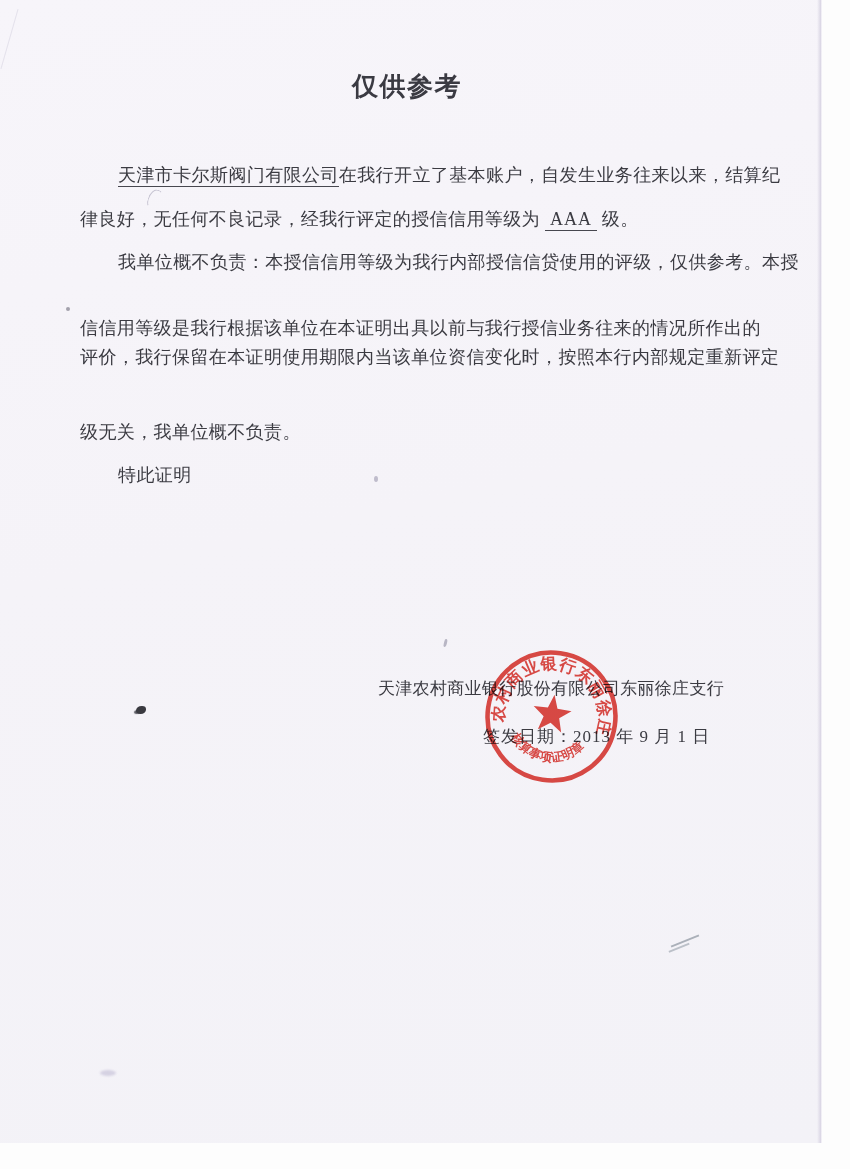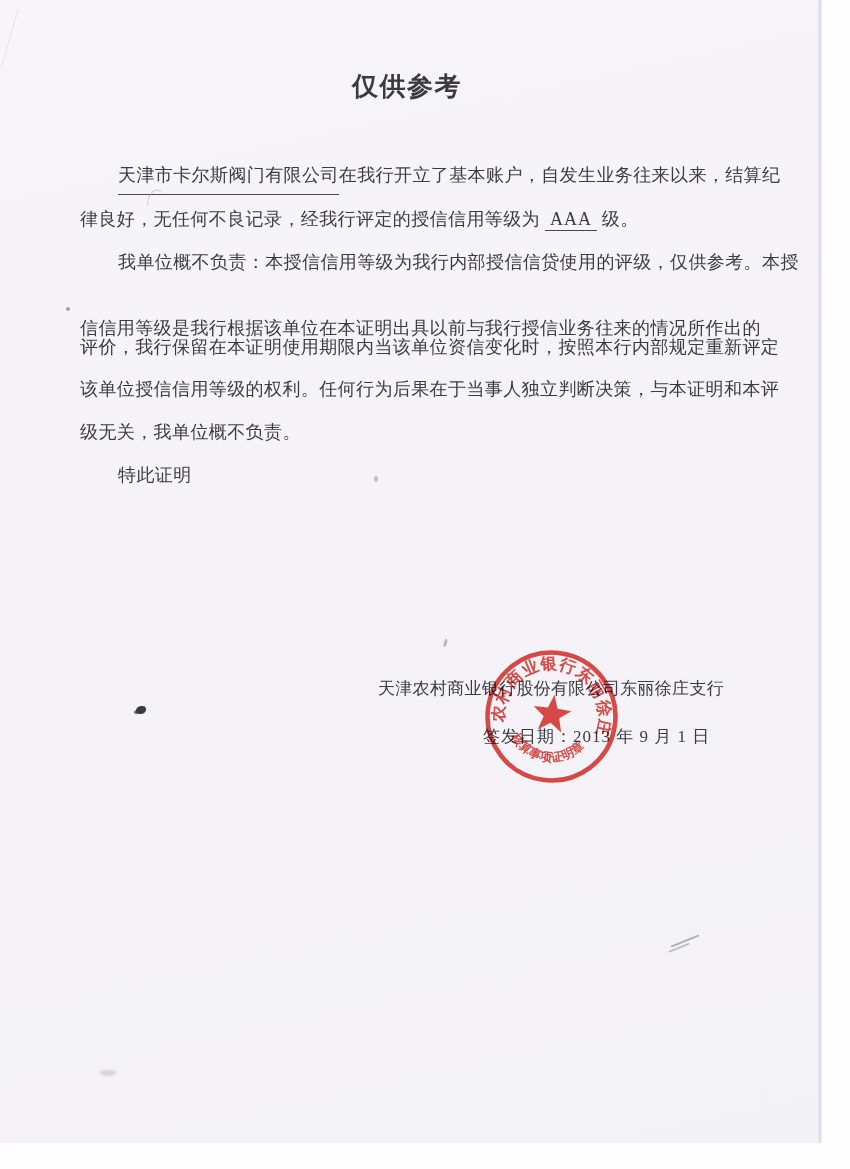--- a/index.html
+++ b/index.html
@@ -14,21 +14,21 @@
   .strip-bottom{position:absolute;left:0;top:1143px;width:850px;height:26px;background:#fdfdfd;}
   .edge-crease{position:absolute;left:9px;top:8px;width:1px;height:62px;background:#d5d1e0;
          transform:rotate(16deg);opacity:.55;}
 
   .title{position:absolute;left:352px;top:69px;font-size:26px;font-weight:bold;
          letter-spacing:1.5px;color:#3a3a42;white-space:nowrap;}
 
   .bodyline{position:absolute;left:80px;font-size:18px;letter-spacing:.4px;
          color:#3b3b42;white-space:nowrap;}
   .indent{padding-left:38px;}
-  .uline{border-bottom:1.6px solid #47474f;padding-bottom:9px;}
+  .uline{border-bottom:1.6px solid #47474f;padding-bottom:1px;}
   .rating{border-bottom:1.6px solid #47474f;padding:0 5px 1px 5px;letter-spacing:1px;}
 
   .sig-bank{position:absolute;left:378px;top:677px;font-size:17px;letter-spacing:.3px;
          color:#3b3b42;white-space:nowrap;}
   .sig-date{position:absolute;left:455px;top:725px;font-size:17px;letter-spacing:1px;
          color:#3b3b42;white-space:nowrap;margin-left:28px;}
 
   .stamp{position:absolute;left:483px;top:648px;width:137px;height:137px;
          transform:rotate(8deg);opacity:.9;mix-blend-mode:multiply;}
   .stamp svg{width:100%;height:100%;}
@@ -61,22 +61,21 @@
   <div class="strip-bottom"></div>
   <div class="edge-crease"></div>
 
   <div class="title">仅供参考</div>
 
   <div class="bodyline indent" style="top:163px;"><span class="uline">天津市卡尔斯阀门有限公司</span><span>在我行开立了基本账户，自发生业务往来以来，结算纪</span></div>
   <div class="bodyline" style="top:207px;text-align:right;"><span>律良好，无任何不良记录，经我行评定的授信信用等级为</span> <span class="rating">AAA</span> <span>级。</span></div>
 
   <div class="bodyline indent" style="top:250px;">我单位概不负责：本授信信用等级为我行内部授信信贷使用的评级，仅供参考。本授</div>
   <div class="bodyline" style="top:292px;margin-top:24px;">信信用等级是我行根据该单位在本证明出具以前与我行授信业务往来的情况所作出的</div>
-  <div class="bodyline" style="top:335px;text-align:center;">评价，我行保留在本证明使用期限内当该单位资信变化时，按照本行内部规定重新评定</div>
-  <div class="bodyline" style="top:377px;">该单位授信信用等级的权利。任何行为后果在于当事人独立判断决策，与本证明和本评</div>
+  <div class="bodyline" style="top:345px;text-align:center;">评价，我行保留在本证明使用期限内当该单位资信变化时，按照本行内部规定重新评定</div>
   <div class="bodyline" style="top:420px;text-align:center;">级无关，我单位概不负责。</div>
 
   <div class="bodyline indent" style="top:463px;">特此证明</div>
 
   <div class="sig-bank">天津农村商业银行股份有限公司东丽徐庄支行</div>
   <div class="sig-date">签发日期：2013 年 9 月 1 日</div>
 
   <div class="stamp">
     <svg viewBox="0 0 150 150" xmlns="http://www.w3.org/2000/svg">
       <defs>

